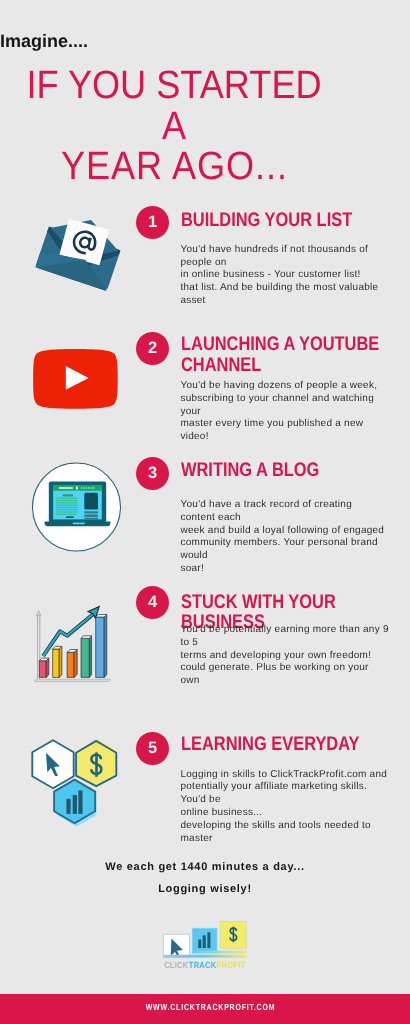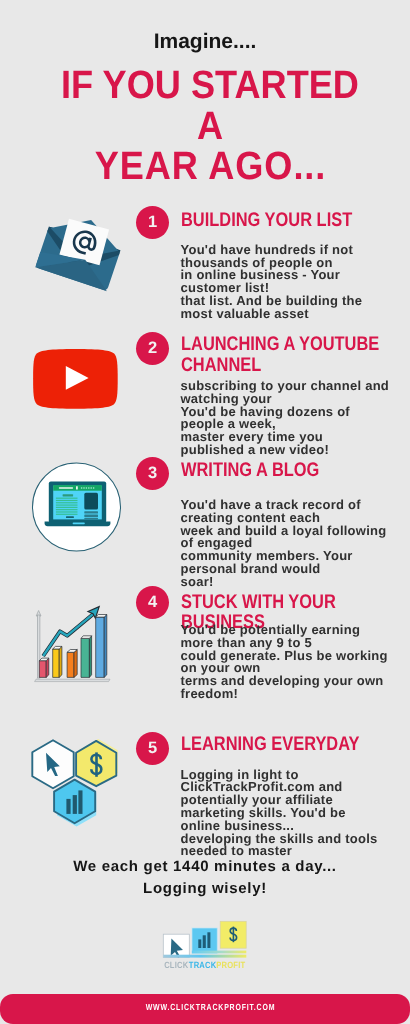--- a/index.html
+++ b/index.html
@@ -1,36 +1,36 @@
 <!DOCTYPE html>
 <html><head>
 <meta charset="utf-8">
 <style>
   html,body{margin:0;padding:0;}
   body{width:410px;height:1024px;background:#e8e8e8;font-family:"Liberation Sans",sans-serif;overflow:hidden;-webkit-font-smoothing:antialiased;text-rendering:geometricPrecision;}
   .page,.badge span,.htitle,.btext,.eyebrow,.hero,.tagline,.footer span{-webkit-font-smoothing:antialiased;}
   .page{position:relative;width:410px;height:1024px;background:#e8e8e8;overflow:hidden;transform:translateZ(0);}
 
-  .eyebrow{position:absolute;top:32px;left:0;width:410px;text-align:center;font-size:21px;font-weight:bold;color:#161616;letter-spacing:0px;line-height:19px;}
-
-  .hero{position:absolute;top:65px;left:0;width:348px;text-align:center;color:#d8164a;font-weight:bold;font-size:39.5px;line-height:40.5px;letter-spacing:0px;margin-left:36px;}
+  .eyebrow{position:absolute;top:32px;left:0;width:410px;font-size:18px;font-weight:bold;color:#161616;letter-spacing:0px;line-height:19px;}
+
+  .hero{position:absolute;top:65px;left:0;width:348px;text-align:center;color:#d8164a;font-weight:normal;font-size:39.5px;line-height:40.5px;letter-spacing:0px;}
   .hero div{transform:scaleX(0.915);}
   .hero .l2{letter-spacing:1px;text-indent:1px;}
 
   .sec{position:absolute;left:0;width:410px;}
   .badge{position:absolute;left:136px;width:33px;height:33px;border-radius:50%;background:#d8164a;}
   .badge span{position:absolute;left:0;top:0;width:33px;height:33px;display:flex;align-items:center;justify-content:center;color:#f2f2f2;font-size:16.5px;font-weight:bold;line-height:1;}
   .htitle{position:absolute;left:181px;width:248px;color:#d8164a;font-weight:bold;font-size:19.8px;line-height:20.4px;transform:scaleX(0.83);transform-origin:left top;}
-  .btext{position:absolute;left:180.5px;width:209px;color:#303030;font-size:13px;letter-spacing:0.25px;line-height:12.8px;font-weight:700;}
+  .btext{position:absolute;left:180.5px;width:209px;color:#303030;font-size:10px;letter-spacing:0.25px;line-height:12.8px;font-weight:400;}
 
   .iconbox{position:absolute;}
 
-  .tagline{position:absolute;left:0;width:410px;text-align:center;font-size:15px;letter-spacing:0.7px;font-weight:bold;color:#161616;line-height:22px;}
+  .tagline{position:absolute;left:0;width:410px;text-align:center;font-size:11px;letter-spacing:0.7px;font-weight:bold;color:#161616;line-height:22px;}
   .logo{position:absolute;}
-  .footer{position:absolute;left:0;bottom:0;width:410px;height:30px;background:#d8164a;border-radius:13px;}
+  .footer{position:absolute;left:0;bottom:0;width:410px;height:30px;background:#d8164a;}
   .footer span{position:absolute;left:0;top:0;width:410px;height:30px;display:flex;align-items:center;justify-content:center;color:#fff;font-size:8.9px;font-weight:bold;letter-spacing:1.05px;text-indent:1.05px;transform:scaleX(0.785) translate(6.5px,-2px);}
 </style>
 </head>
 <body>
 
 <div class="page">
 
   <div class="eyebrow">Imagine....</div>
 
   <div class="hero">
@@ -75,22 +75,22 @@
       <path d="M35.8,21.1 L58.6,33.1 L35.8,44.7 Z" fill="#ffffff"></path>
     </svg>
     <div class="badge" style="top:332px">
         <span>2</span>
       </div>
     <div class="htitle" style="top:334.2px">
         <div>LAUNCHING A YOUTUBE</div>
         <div>CHANNEL</div>
       </div>
     <div class="btext" style="top:380.0px">
+        <div>You'd be having dozens of people a week,</div>
         <div>subscribing to your channel and watching your</div>
-        <div>You'd be having dozens of people a week,</div>
         <div>master every time you published a new video!</div>
       </div>
   </div>
 
   <div class="sec">
     <svg class="iconbox" style="left:30px;top:460px" width="94" height="94" viewBox="0 0 94 94">
       <circle cx="46.5" cy="47" r="44.0" fill="#ffffff" stroke="#2a6275" stroke-width="1.05"></circle>
 
       <rect x="18.8" y="21.4" width="57.4" height="41.5" rx="2" fill="#0e6173"></rect>
       <rect x="23.2" y="25.6" width="48.6" height="33.8" fill="#4fd4f7"></rect>
@@ -182,22 +182,22 @@
     </svg>
     <div class="badge" style="top:586px">
         <span>4</span>
       </div>
     <div class="htitle" style="top:591.8px">
         <div>STUCK WITH YOUR</div>
         <div>BUSINESS</div>
       </div>
     <div class="btext" style="top:624px">
         <div>You'd be potentially earning more than any 9 to 5</div>
+        <div>terms and developing your own freedom!</div>
         <div>could generate. Plus be working on your own</div>
-        <div>terms and developing your own freedom!</div>
       </div>
   </div>
 
   <div class="sec">
     <svg class="iconbox" style="left:28px;top:735px" width="92" height="94" viewBox="0 0 92 94">
 
       <path d="M70.2,3.9 L89.8,15.2 L89.8,37.8 L70.2,49.1 L50.6,37.8 L50.6,15.2 Z" fill="#f5ef9a"></path>
       <path d="M48.6,46.4 L68.2,57.7 L68.2,80.3 L48.6,91.6 L29.0,80.3 L29.0,57.7 Z" fill="#8ee0fa"></path>
 
       <g>
@@ -220,21 +220,21 @@
         <rect x="50.4" y="55.4" width="4.1" height="23.5" fill="#20596e"></rect>
       </g>
     </svg>
     <div class="badge" style="top:732px">
         <span>5</span>
       </div>
     <div class="htitle" style="top:734.1px">
         <div>LEARNING EVERYDAY</div>
       </div>
     <div class="btext" style="top:768.6px">
-        <div>Logging in light to ClickTrackProfit.com and</div>
+        <div>Logging in skills to ClickTrackProfit.com and</div>
         <div>potentially your affiliate marketing skills. You'd be</div>
         <div>online business...</div>
         <div>developing the skills and tools needed to master</div>
       </div>
   </div>
 
   <div class="tagline" style="top:856px">
     <div>We each get 1440 minutes a day...</div>
     <div>Logging wisely!</div>
   </div>

